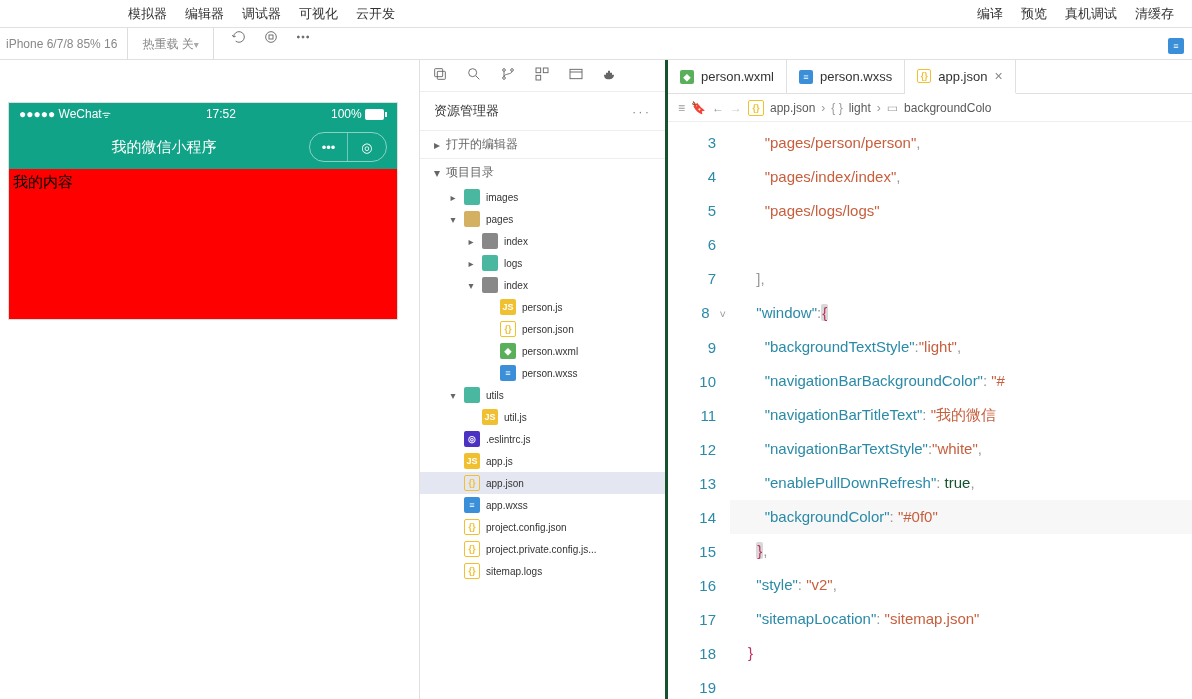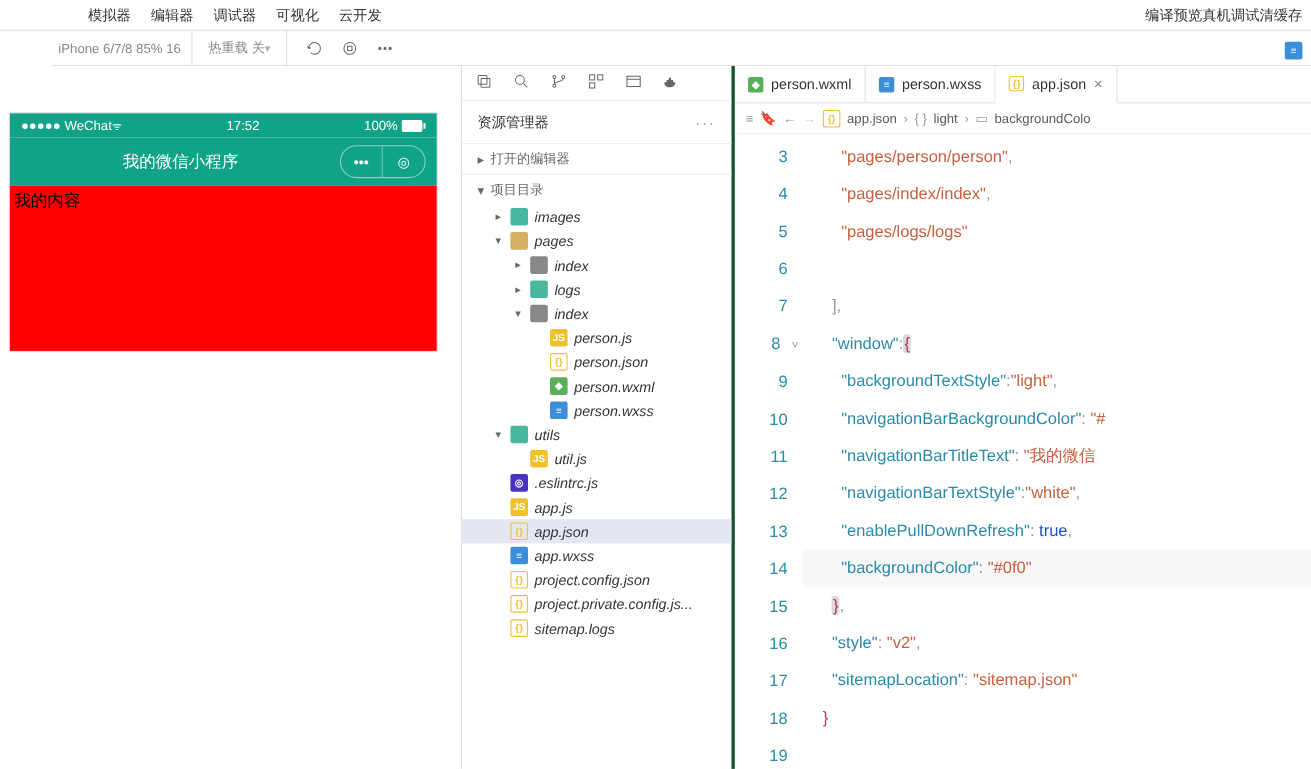--- a/index.html
+++ b/index.html
@@ -1,21 +1,21 @@
 <!DOCTYPE html>
 <html><head>
 <meta charset="utf-8">
 <style>
 * { margin: 0; padding: 0; box-sizing: border-box; font-family: "Microsoft YaHei", "PingFang SC", sans-serif; }
 body { width: 1192px; height: 699px; overflow: hidden; background: #fff; font-size: 13px; color: #333; }
 .top-menu { height: 28px; display: flex; align-items: center; padding: 0 8px; border-bottom: 1px solid #e0e0e0; }
-.top-menu-left { display: flex; gap: 18px; margin-left: 72px; }
-.top-menu-right { margin-left: auto; display: flex; }
+.top-menu-left { display: flex; gap: 18px; margin-left: 120px; }
+.top-menu-right { margin-left: auto; display: flex; gap: 18px; margin-right: 10px; }
 .top-menu span { cursor: pointer; }
-.toolbar { height: 32px; display: flex; align-items: center; border-bottom: 1px solid #e0e0e0; padding: 0 6px; margin-left: 47px; }
+.toolbar { height: 32px; display: flex; align-items: flex-start; border-bottom: 1px solid #e0e0e0; padding: 0 6px; }
 .device-label { color: #888; font-size: 12px; border-right: 1px solid #ddd; padding-right: 10px; height: 32px; display: flex; align-items: center; }
 .hot-reload { color: #888; font-size: 12px; padding: 0 14px; border-right: 1px solid #ddd; height: 32px; display: flex; align-items: center; }
 .tool-icons { display: flex; gap: 14px; padding-left: 16px; align-items: center; }
 .tool-ic { width: 18px; height: 18px; display: flex; align-items: center; justify-content: center; color: #666; }
 .tool-ic svg { width: 16px; height: 16px; stroke: currentColor; fill: none; stroke-width: 1.4; }
 .main { display: flex; height: calc(100% - 60px); }
 .sim-pane { width: 420px; border-right: 1px solid #e0e0e0; padding: 42px 8px 8px 8px; }
 .sim-device { width: 390px; border: 1px solid #ddd; background: #fff; }
 .sim-status { height: 22px; background: #11a387; color: #fff; display: flex; align-items: center; justify-content: space-between; padding: 0 10px; font-size: 12px; }
 .sim-nav { height: 44px; background: #11a387; color: #fff; display: flex; align-items: center; padding: 0 10px; position: relative; }
@@ -29,21 +29,21 @@
 .exp-toolbar svg { width: 16px; height: 16px; stroke: currentColor; fill: none; stroke-width: 1.4; }
 .exp-title { padding: 10px 14px; font-size: 13px; display: flex; align-items: center; justify-content: space-between; }
 .exp-more { color: #888; letter-spacing: 2px; }
 .exp-section { padding: 5px 14px; font-size: 12px; color: #666; border-top: 1px solid #eee; display: flex; align-items: center; gap: 4px; }
 .exp-section .chev { width: 8px; }
 .tree { flex: 1; overflow: auto; }
 .tree-item { display: flex; align-items: center; gap: 6px; padding: 3px 0; cursor: pointer; }
 .tree-item.selected { background: #e4e6f1; }
 .tree-chev { width: 10px; text-align: center; color: #666; font-size: 10px; }
 .tree-icon { width: 16px; height: 16px; display: flex; align-items: center; justify-content: center; border-radius: 2px; font-size: 9px; font-weight: bold; color: #fff; }
-.tree-label { font-size: 13px; font-style: italic; }
+.tree-label { font-size: 10px; }
 .ic-folder-img { background: #4ab8a1; }
 .ic-folder { background: #d4b062; }
 .ic-folder-gray { background: #888; }
 .ic-folder-teal { background: #4ab8a1; }
 .ic-js { background: #f0c030; }
 .ic-json { color: #f0c030; background: transparent; border: 1px solid #f0c030; }
 .ic-wxml { background: #5aaf5a; }
 .ic-wxss { background: #3a8fd8; }
 .ic-eslint { background: #4b32c3; }
 .editor-pane { flex: 1; display: flex; flex-direction: column; overflow: hidden; }
@@ -57,21 +57,21 @@
 .bc-arrow { color: #999; }
 .bc-link { color: #5a5a5a; }
 .code-area { flex: 1; display: flex; font-family: Consolas, Monaco, monospace; font-size: 15px; overflow: hidden; }
 .gutter { width: 62px; text-align: right; padding: 4px 14px 4px 0; color: #2a8aa8; line-height: 34px; }
 .code { flex: 1; padding: 4px 0; line-height: 34px; white-space: pre; overflow: hidden; position: relative; }
 .code .line { padding-left: 18px; position: relative; }
 .code .line14 { background: #f7f7f7; }
 .str { color: #c75f3e; }
 .key { color: #2a8aa8; }
 .punct { color: #999; }
-.val-bool { color: #1d4ed8; }
+.val-bool { color: #14532d; }
 .val-brace { color: #c03060; }
 .hl-brace { background: #d8d8d8; border-radius: 2px; padding: 0 1px; }
 .bat-ic { display:inline-flex; align-items:center; }
 </style>
 </head>
 <body>
 
 <div class="top-menu">
   <div class="top-menu-left" id="menu-left">
       <span>模拟器</span>

